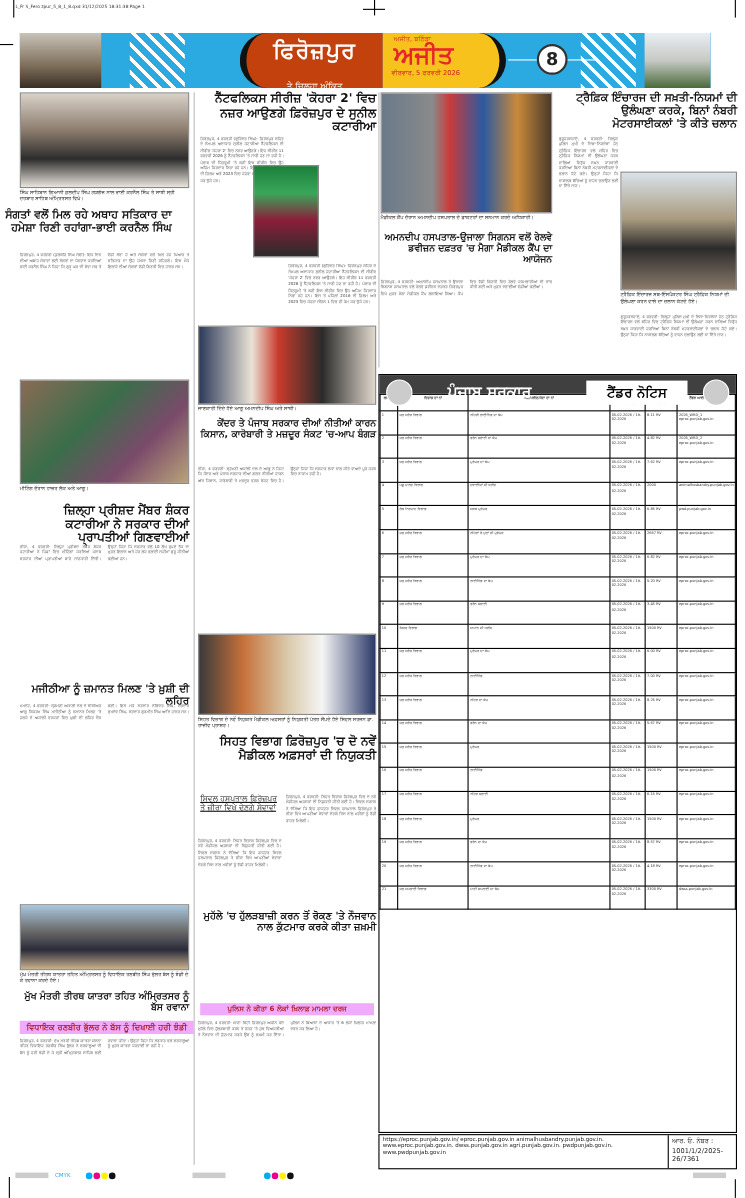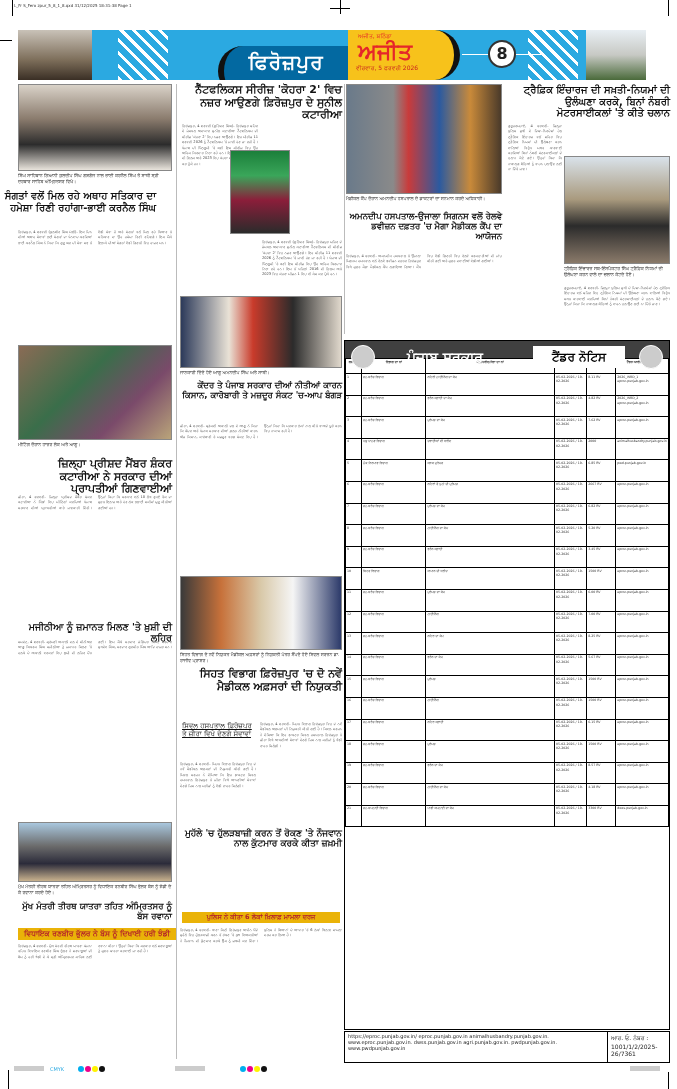--- a/index.html
+++ b/index.html
@@ -3,35 +3,35 @@
 <meta charset="utf-8">
 <style>
 *{box-sizing:border-box;margin:0;padding:0}
 body{width:677px;height:1089px;background:#fff;font-family:"DejaVu Sans",sans-serif;position:relative;overflow:hidden;color:#222}
 .slug{position:absolute;left:14px;top:3px;font-size:4px;color:#333}
 .crop{position:absolute;background:#000}
 .masthead{position:absolute;left:18px;top:30px;width:628px;height:50px;background:#2ba9e1;overflow:hidden}
 .mh-img-left{position:absolute;left:0;top:0;width:74px;height:50px;background:linear-gradient(#c9c2b8,#7d6e5a 60%,#3a2f25)}
 .mh-img-right{position:absolute;right:0;top:0;width:60px;height:50px;background:linear-gradient(#e8eef3,#c7c9c4 50%,#4a6a3a)}
 .mh-diamonds{position:absolute;top:0;width:50px;height:50px;background:repeating-linear-gradient(45deg,#fff 0 3px,transparent 3px 9px)}
-.mh-red{position:absolute;left:200px;top:16px;width:130px;height:50px;background:#0369a1;border-radius:30px 0 0 30px;border-left:6px solid #111}
+.mh-red{position:absolute;left:200px;top:0;width:130px;height:50px;background:#c2410c;border-radius:30px 0 0 30px;border-left:6px solid #111}
 .mh-red .t1{color:#fff;font-size:20px;font-weight:bold;text-align:center;margin-top:4px;letter-spacing:1px}
 .mh-red .t2{color:#fff;font-size:8px;text-align:center;margin-top:16px}
 .mh-yellow{position:absolute;left:330px;top:0;width:112px;height:50px;background:#f7c21b;border-radius:0 30px 30px 0;border-right:6px solid #111}
 .mh-yellow .t0{font-size:6px;color:#e5262a;padding-left:10px;margin-top:2px}
 .mh-yellow .t1{font-size:22px;font-weight:bold;color:#e5262a;padding-left:10px;line-height:24px}
 .mh-yellow .t2{font-size:6px;color:#c81e20;padding-left:8px}
 .mh-page{position:absolute;left:470px;top:10px;width:28px;height:28px;border-radius:50%;background:#fff;border:2px solid #333;font-weight:bold;font-size:16px;text-align:center;line-height:24px}
 .mh-line{position:absolute;left:444px;top:24px;width:80px;height:1px;background:#fff}
 .photo{position:absolute;border:1px solid #888}
 .cap{position:absolute;font-size:4.5px;line-height:6px;color:#222}
 .hl{position:absolute;font-weight:bold;text-align:right;color:#111;line-height:1.15}
 .body-txt{position:absolute;font-size:3.6px;line-height:5.4px;color:#444;text-align:justify;overflow:hidden}
 .col{column-count:2;column-gap:6px}
-.sub-band{position:absolute;background:#eab308;color:#b3202a;font-weight:bold;text-align:center}
+.sub-band{position:absolute;background:#f0abfc;color:#b3202a;font-weight:bold;text-align:center}
 .tender{position:absolute;left:344px;top:340px;width:326px;height:690px;border:1px solid #000}
 .tender-hd{height:17px;background:#404040;position:relative}
 .tender-hd .t{position:absolute;left:62px;top:8px;color:#fff;font-size:14px;font-weight:bold}
 .tender-hd .n{position:absolute;left:188px;top:5px;width:92px;height:22px;background:#fff;color:#000;font-size:12px;font-weight:bold;text-align:center;line-height:22px}
 .emb{position:absolute;top:4px;width:24px;height:24px;border-radius:50%;background:#ccc;border:1px solid #fff}
 .tbl{width:100%;border-collapse:collapse;font-size:3.2px;line-height:4.4px}
 .tbl th,.tbl td{border:0.6px solid #000;padding:0.5px 1px;vertical-align:top;color:#333}
 .tbl th{font-weight:bold;height:15px}
 .tbl td{height:21.6px}
 .foot{position:absolute;left:344px;top:1031px;width:326px;height:32px;border:1px solid #000;font-size:8px;line-height:10px;padding:1px 3px}

